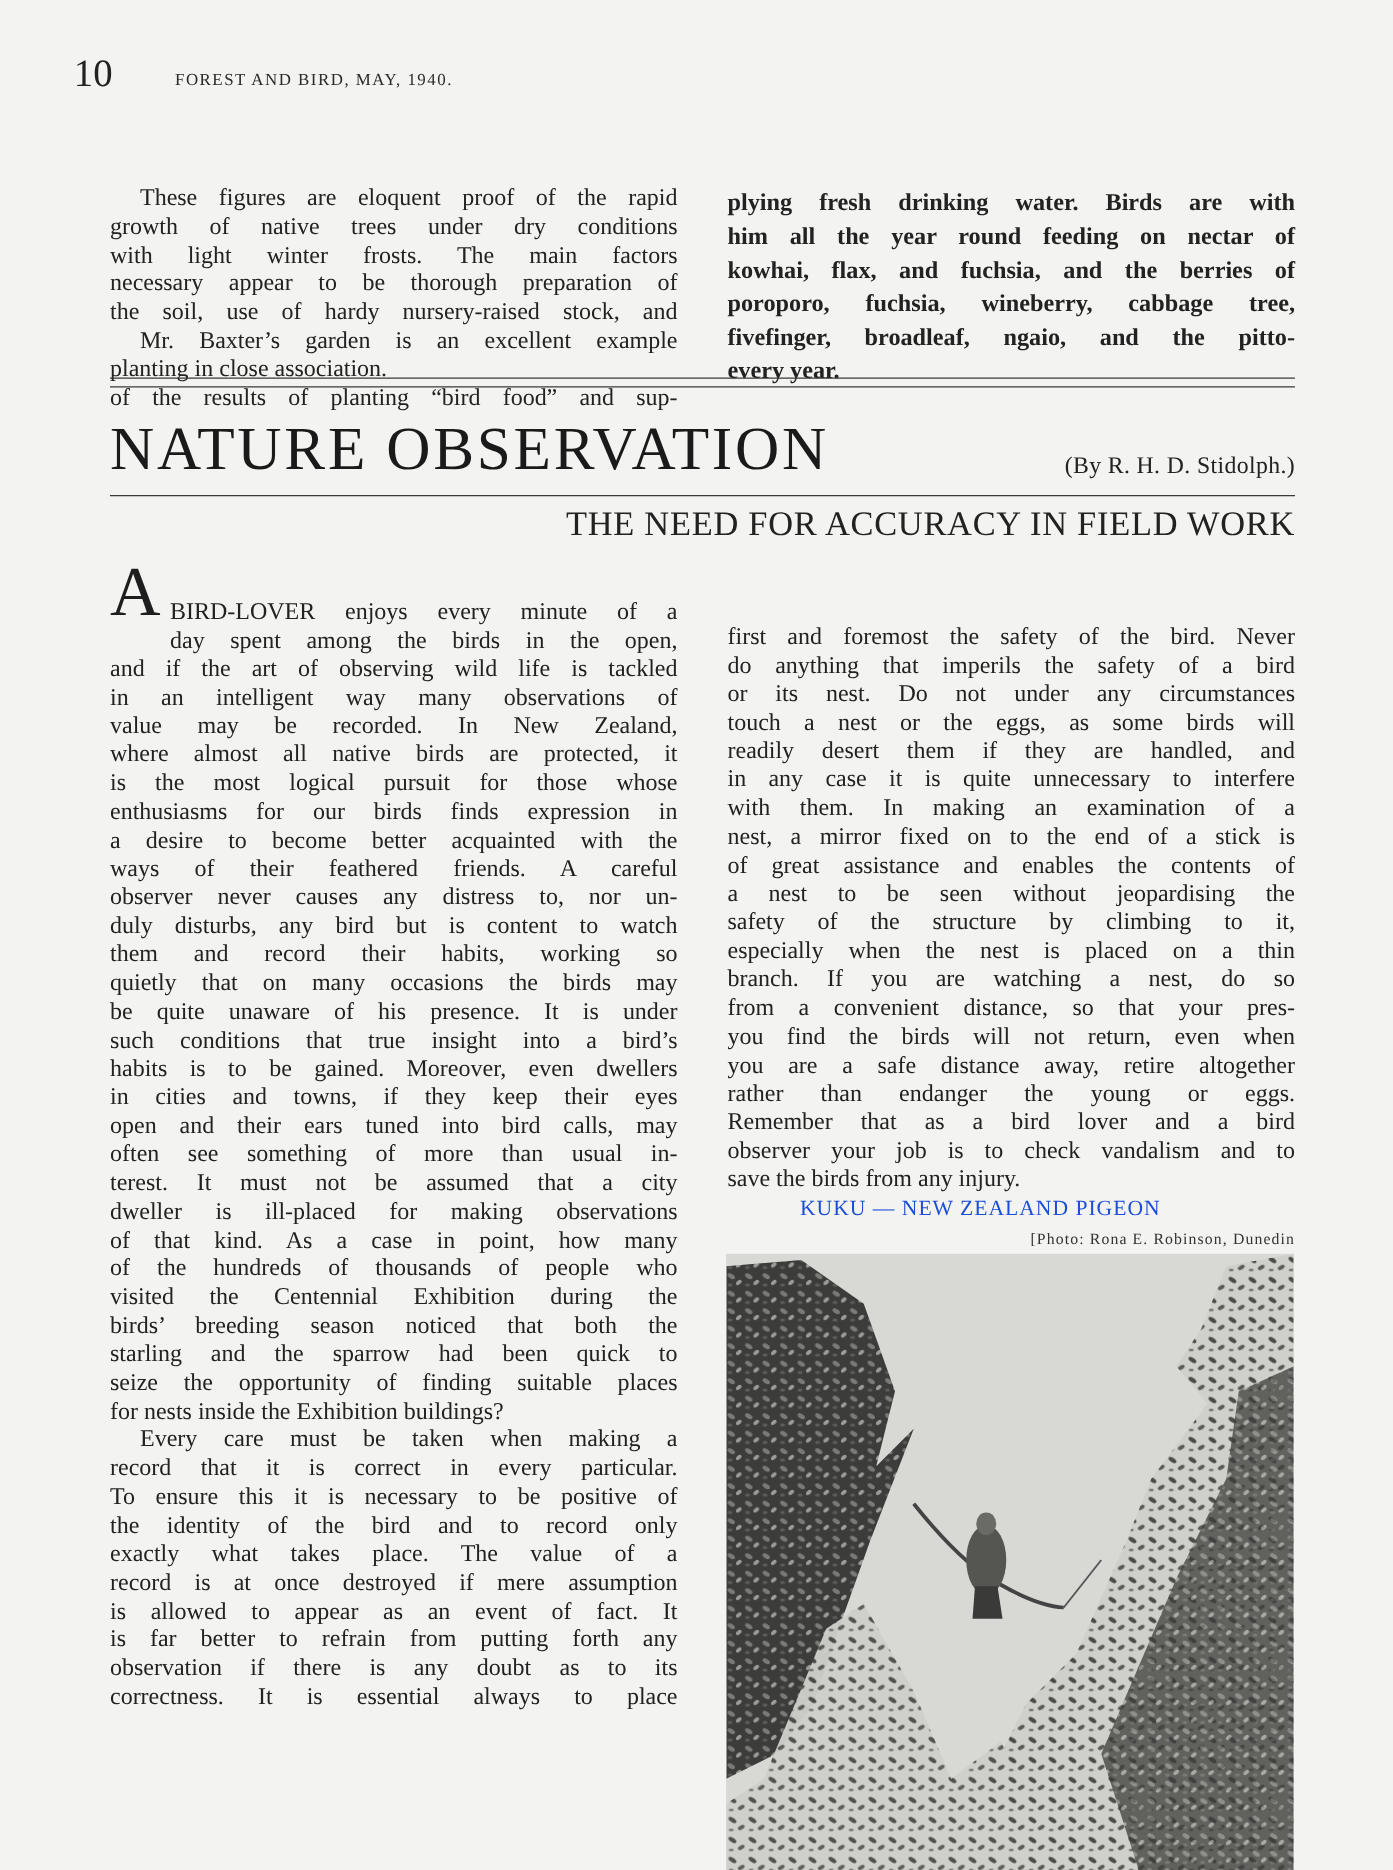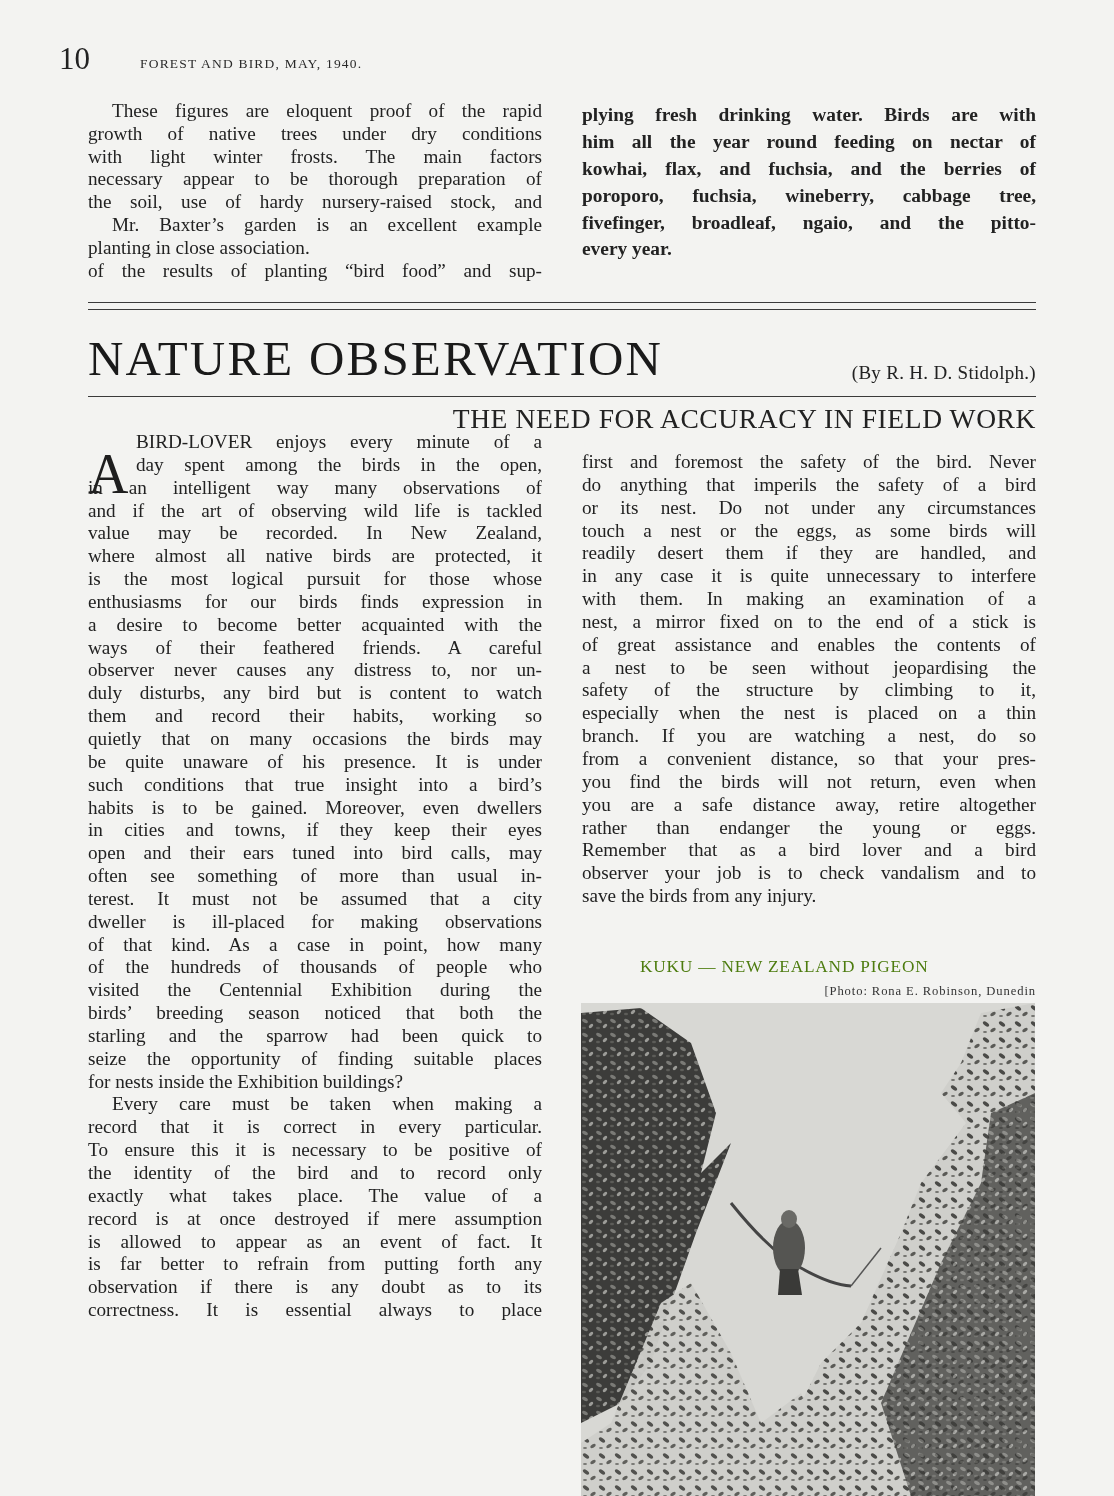--- a/index.html
+++ b/index.html
@@ -10,21 +10,21 @@
     font-family: "Liberation Serif", "DejaVu Serif", serif;
     position: relative;
   }
   .abs { position: absolute; }
 
   
   .page-num { left: 59px; top: 44px; font-size: 31px; line-height: 30px; color: #222; }
   .running-head { left: 114px; top: 56px; font-size: 13.5px; letter-spacing: 1.2px; color: #2a2a2a; margin-left: 26px; }
 
   
-  .col { position: absolute; font-size: 19.2px; color: #222; }
+  .col { position: absolute; font-size: 19.2px; color: #222; margin-top: 48px; }
   .col .ln {
     display: block; height: 22.8px; line-height: 22.8px;
     text-align: justify; text-align-last: justify;
     white-space: nowrap; overflow: visible;
   }
   .col .ln.last { text-align-last: left; }
   .col .ln.indent { padding-left: 24px; }
 
   .top-left  { left: 88px;  top: 100px; width: 454px; }
   .top-right { left: 582px; top: 102px; width: 454px; font-size: 19.4px; font-weight: bold; }
@@ -41,21 +41,21 @@
   .body-left  { left: 88px;  top: 431px; width: 454px; }
   .body-right { left: 582px; top: 451px; width: 454px; }
   .body-left .ln, .body-right .ln { height: 22.85px; line-height: 22.85px; }
 
   .dropcap {
     position: absolute; left: 88px; top: 446px;
     font-size: 56px; line-height: 56px; color: #1e1e1e;
   }
   .body-left .ln.dc { padding-left: 48px; }
 
-  .caption { left: 640px; top: 957px; font-size: 17.3px; letter-spacing: 0.8px; color: #4d7c0f; }
+  .caption { left: 640px; top: 957px; font-size: 17.3px; letter-spacing: 0.8px; color: #1d4ed8; }
   .credit { right: 78px; top: 984px; font-size: 12.6px; letter-spacing: 0.9px; color: #333; }
 
   .photo {
     position: absolute; left: 581px; top: 1003px; width: 454px; height: 493px;
     background: #d9d9d6; overflow: hidden;
   }
   .photo svg { display: block; }
 </style>
 </head>
 <body>
@@ -88,22 +88,22 @@
 
 <div class="abs title">NATURE OBSERVATION</div>
 <div class="abs byline">(By R. H. D. Stidolph.)</div>
 <div class="rule" style="left:88px; top:396px; width:948px;"></div>
 <div class="abs subtitle">THE NEED FOR ACCURACY IN FIELD WORK</div>
 
 <div class="dropcap">A</div>
 <div class="body-left col">
   <span class="ln dc">BIRD-LOVER enjoys every minute of a</span>
   <span class="ln dc">day spent among the birds in the open,</span>
+  <span class="ln">and if the art of observing wild life is tackled</span>
   <span class="ln">in an intelligent way many observations of</span>
-  <span class="ln">and if the art of observing wild life is tackled</span>
   <span class="ln">value may be recorded.  In New Zealand,</span>
   <span class="ln">where almost all native birds are protected, it</span>
   <span class="ln">is the most logical pursuit for those whose</span>
   <span class="ln">enthusiasms for our birds finds expression in</span>
   <span class="ln">a desire to become better acquainted with the</span>
   <span class="ln">ways of their feathered friends.  A careful</span>
   <span class="ln">observer never causes any distress to, nor un-</span>
   <span class="ln">duly disturbs, any bird but is content to watch</span>
   <span class="ln">them and record their habits, working so</span>
   <span class="ln">quietly that on many occasions the birds may</span>

